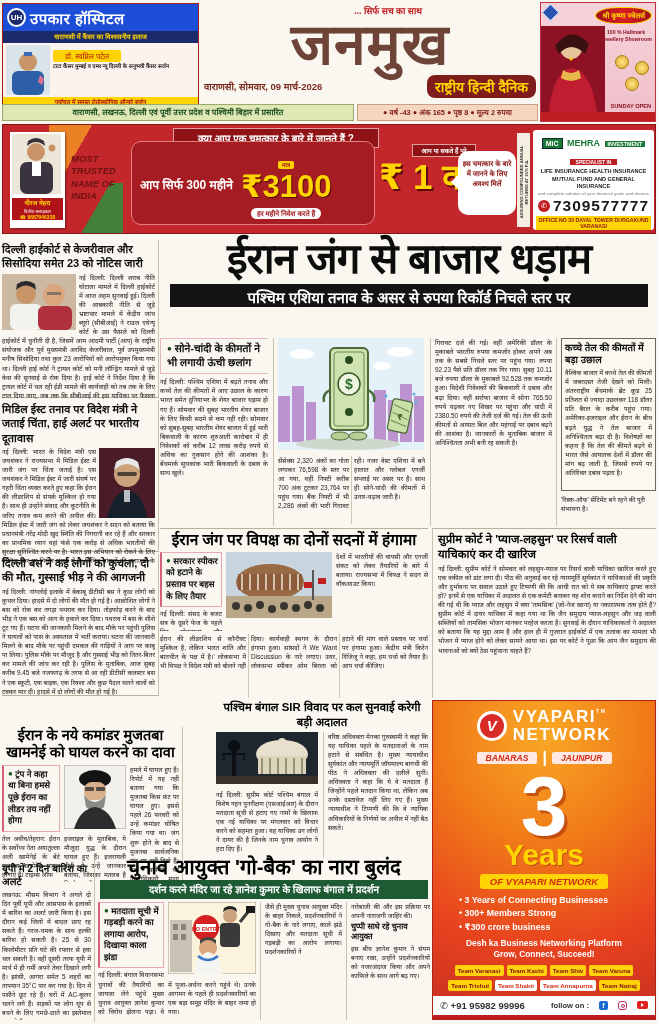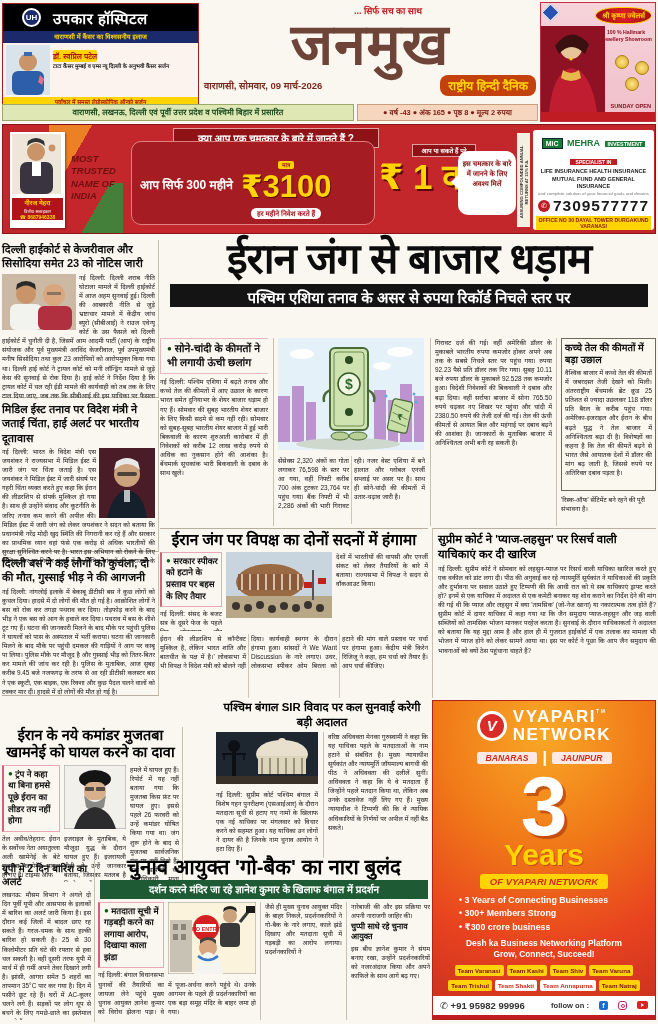--- a/index.html
+++ b/index.html
@@ -10,37 +10,37 @@
   .body-sm { font-size:6.4px; line-height:1.42; text-align:justify; color:#1c1c1c; overflow:hidden; }
   .cols2 { column-count:2; column-gap:5px; column-rule:1px solid #cfc6b6; }
   .cols3 { column-count:3; column-gap:5px; column-rule:1px solid #cfc6b6; }
   .vline-l { border-left:1px solid #c9c0b0; padding-left:4px; }
   .vline-r { border-right:1px solid #c9c0b0; padding-right:3px; }
   .hline-b { border-bottom:1px solid #b9b0a0; }
   .hline-t { border-top:1px solid #b9b0a0; }
 
   
   .hospital-ad { left:2px; top:3px; width:197px; height:118px; border:1px solid #a02020; background:#fff; display:flex; flex-direction:column; overflow:hidden; }
-  .ha-head { background:#000000; color:#fff; height:29px; display:flex; align-items:center; gap:12px; padding:0 19px; }
+  .ha-head { background:#1d4ed8; color:#fff; height:29px; display:flex; align-items:center; gap:4px; padding:0 4px; }
   .ha-logo { width:19px; height:19px; border-radius:50%; background:#1a2a6b; color:#fff; border:2px solid #fff; font-size:8px; font-weight:bold; display:flex; align-items:center; justify-content:center; flex:0 0 auto; }
   .ha-title { font-size:15px; font-weight:800; letter-spacing:.5px; }
   .ha-ribbon { background:#1a2a6b; color:#ffd400; font-size:6.6px; font-weight:bold; text-align:center; height:12px; line-height:12px; }
   .ha-body { flex:1; display:flex; gap:3px; padding:2px 3px; background:#fdf3ee; }
   .ha-right { flex:1; }
-  .ha-doc { display:inline-block; background:#ffd400; color:#b01515; font-size:7.6px; font-weight:700; padding:1px 0; border-radius:2px; margin-bottom:1px; }
+  .ha-doc { display:inline-block; background:#ffd400; color:#b01515; font-size:7.6px; font-weight:400; padding:1px 12px; border-radius:2px; margin-bottom:1px; }
   .ha-cred { font-size:5.6px; line-height:1.4; color:#222; font-weight:bold; }
   .ha-strip { background:#ffd400; color:#b01515; font-size:5.8px; font-weight:800; text-align:center; height:10px; line-height:10px; }
   .ha-foot { background:#1a2a6b; color:#fff; font-size:6.2px; font-weight:bold; text-align:center; height:13px; line-height:13px; }
 
   .masthead { left:202px; top:4px; width:336px; height:99px; text-align:center; }
   .mh-tagline { color:#c01d20; font-size:9px; font-weight:800; padding-left:36px; }
   .mh-title { color:#6e4438; font-size:57px; font-weight:800; line-height:.98; letter-spacing:1px; font-family:"DejaVu Sans","Liberation Sans",sans-serif; }
   .mh-row { display:flex; justify-content:space-between; align-items:center; margin-top:2px; padding:0 2px; }
   .mh-date { color:#7b2a1e; font-size:9.5px; font-weight:800; }
-  .mh-badge { background:#c2410c; color:#ffd400; font-size:12px; font-weight:800; padding:2px 8px; border-radius:8px;margin-left:16px; }
+  .mh-badge { background:#7f1d1d; color:#ffd400; font-size:14px; font-weight:800; padding:2px 8px; border-radius:8px;margin-left:16px; }
 
   .jewel-ad { left:540px; top:2px; width:116px; height:120px; background:linear-gradient(180deg,#f6d3da,#f0bfc9); border:1px solid #c03040; overflow:hidden; }
   .jw-diamond { position:absolute; left:3px; top:3px; width:13px; height:13px; background:#2a52b0; transform:rotate(45deg); border:1px solid #fff; }
   .jw-brand { position:absolute; right:3px; top:4px; background:radial-gradient(circle,#e02025,#9c1014); color:#ffd400; font-size:7px; font-weight:800; padding:3px 6px; border-radius:50% / 60%; border:1px solid #ffd400; }
   .jw-tag { position:absolute; right:3px; top:26px; width:52px; color:#8a1020; font-size:5.2px; font-weight:800; text-align:center; line-height:1.3; }
   .jw-circ { position:absolute; width:14px; height:14px; border-radius:50%; background:radial-gradient(circle,#ffe58a,#d9a820); border:1px solid #a87f10; }
   .jw-sunday { position:absolute; right:4px; bottom:12px; color:#8a1020; font-size:5.6px; font-weight:800; }
   .jw-strip { position:absolute; left:0; right:0; bottom:0; height:9px; background:#c01d22; }
 
   .strip-green { left:2px; top:104px; width:352px; height:17px; background:#dfe8b4; border:1px solid #9aa86a; color:#1c4d22; font-size:8px; font-weight:800; text-align:center; line-height:15px; }

